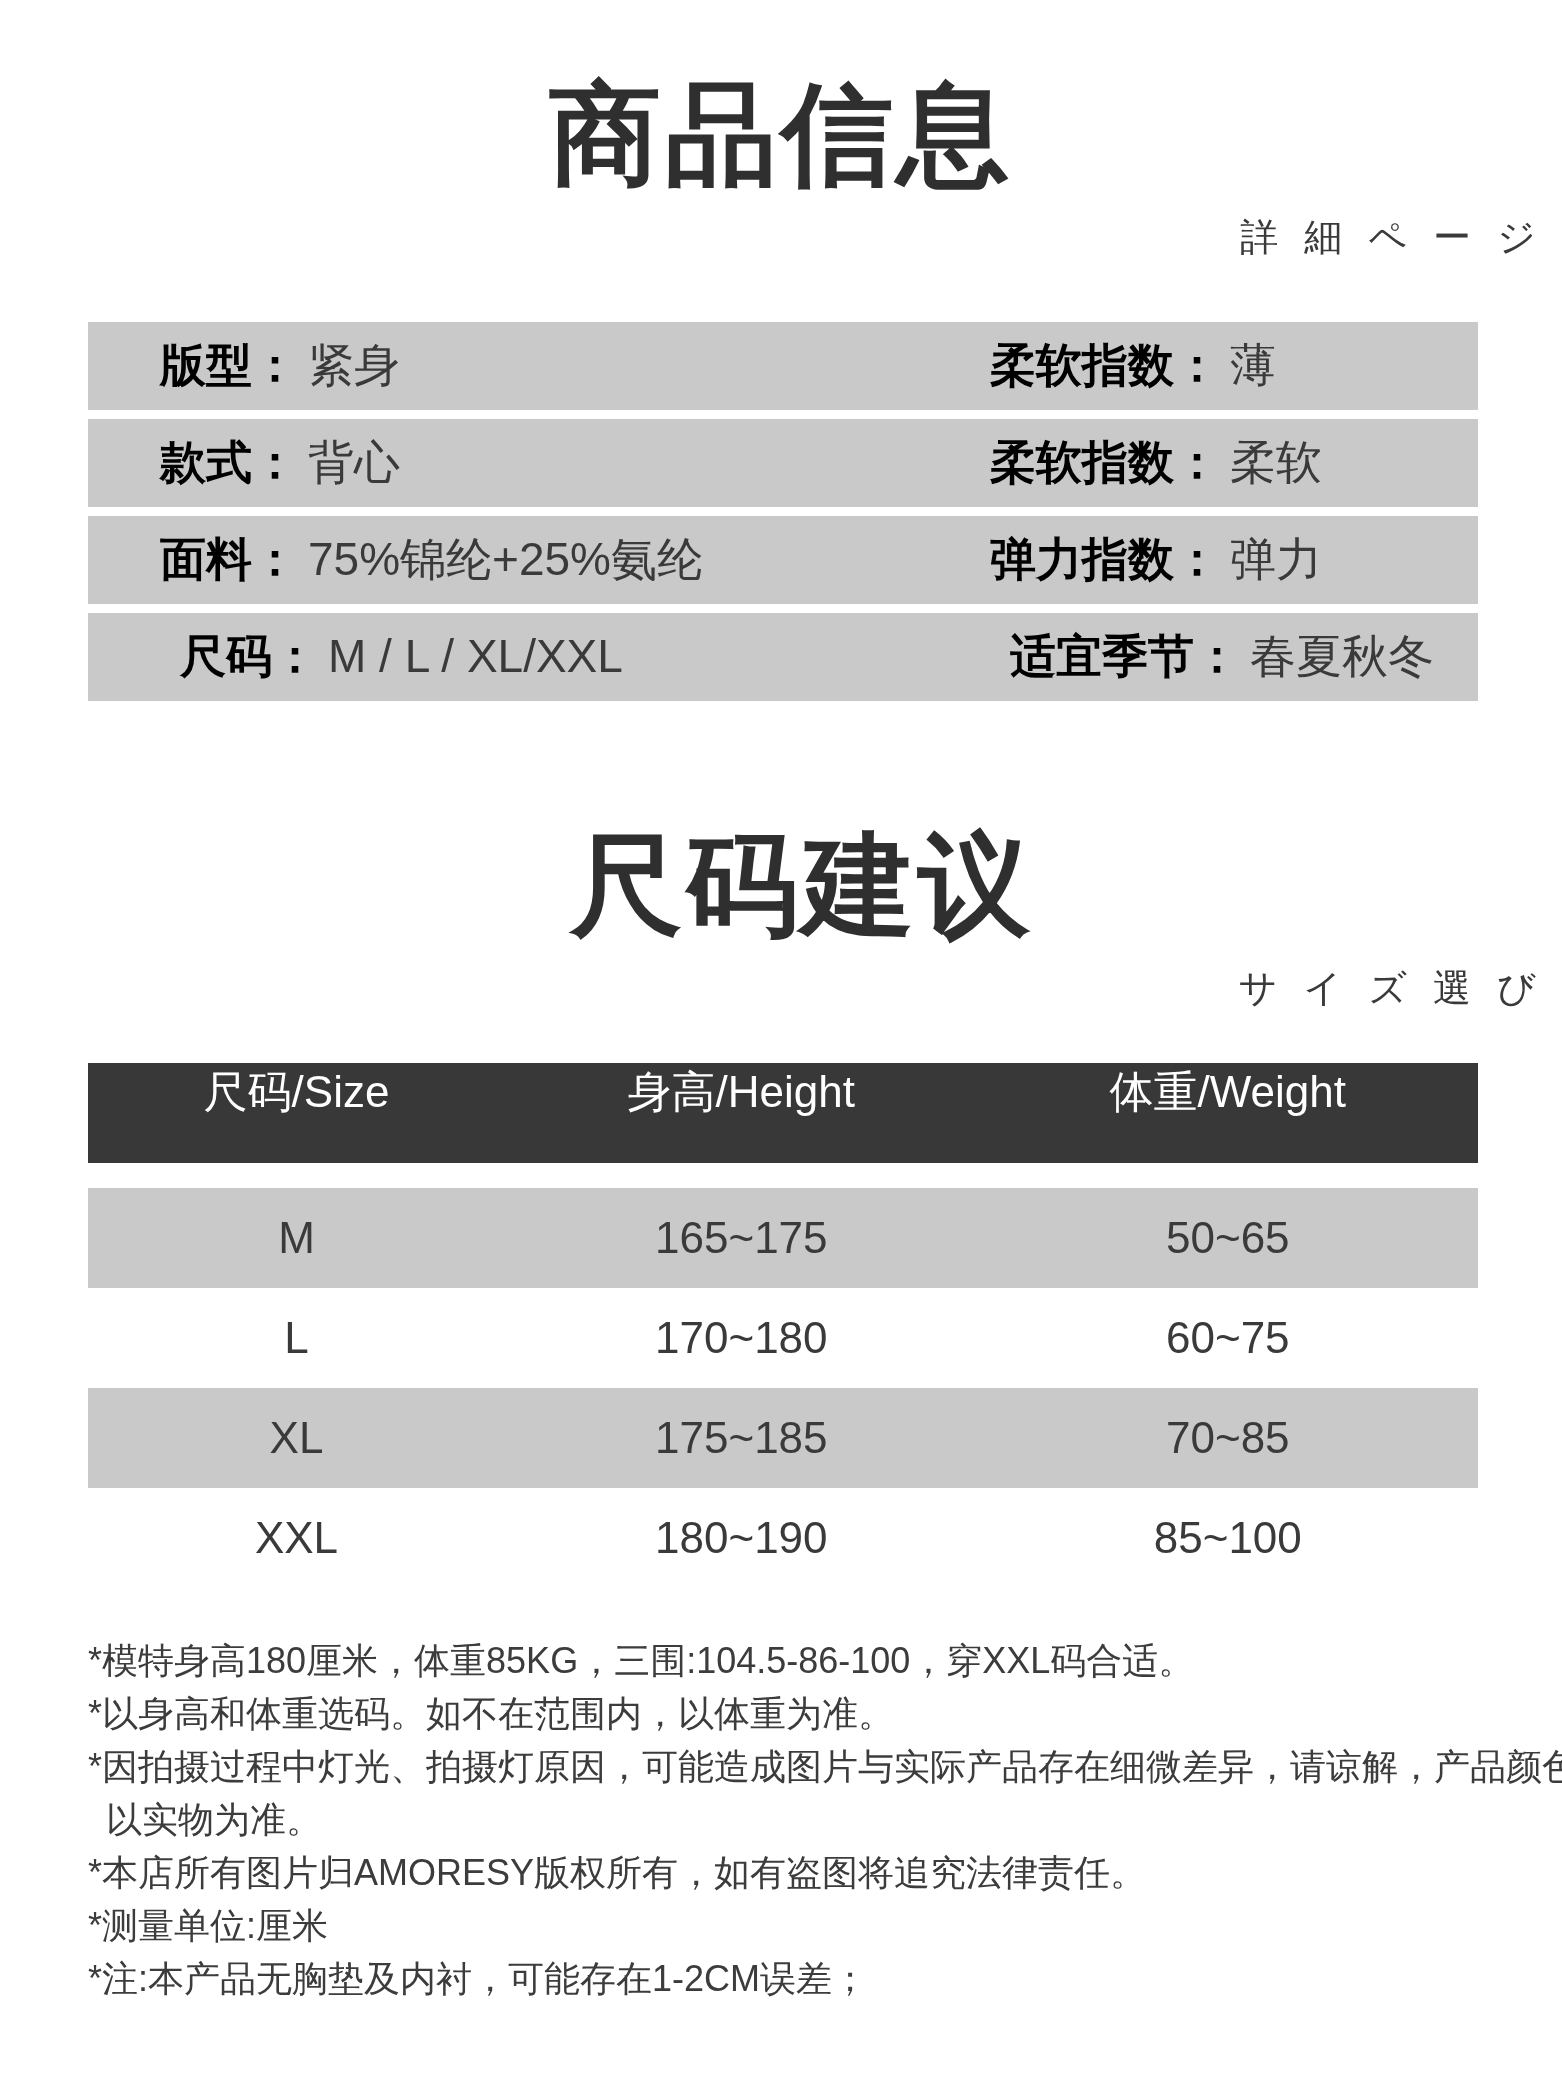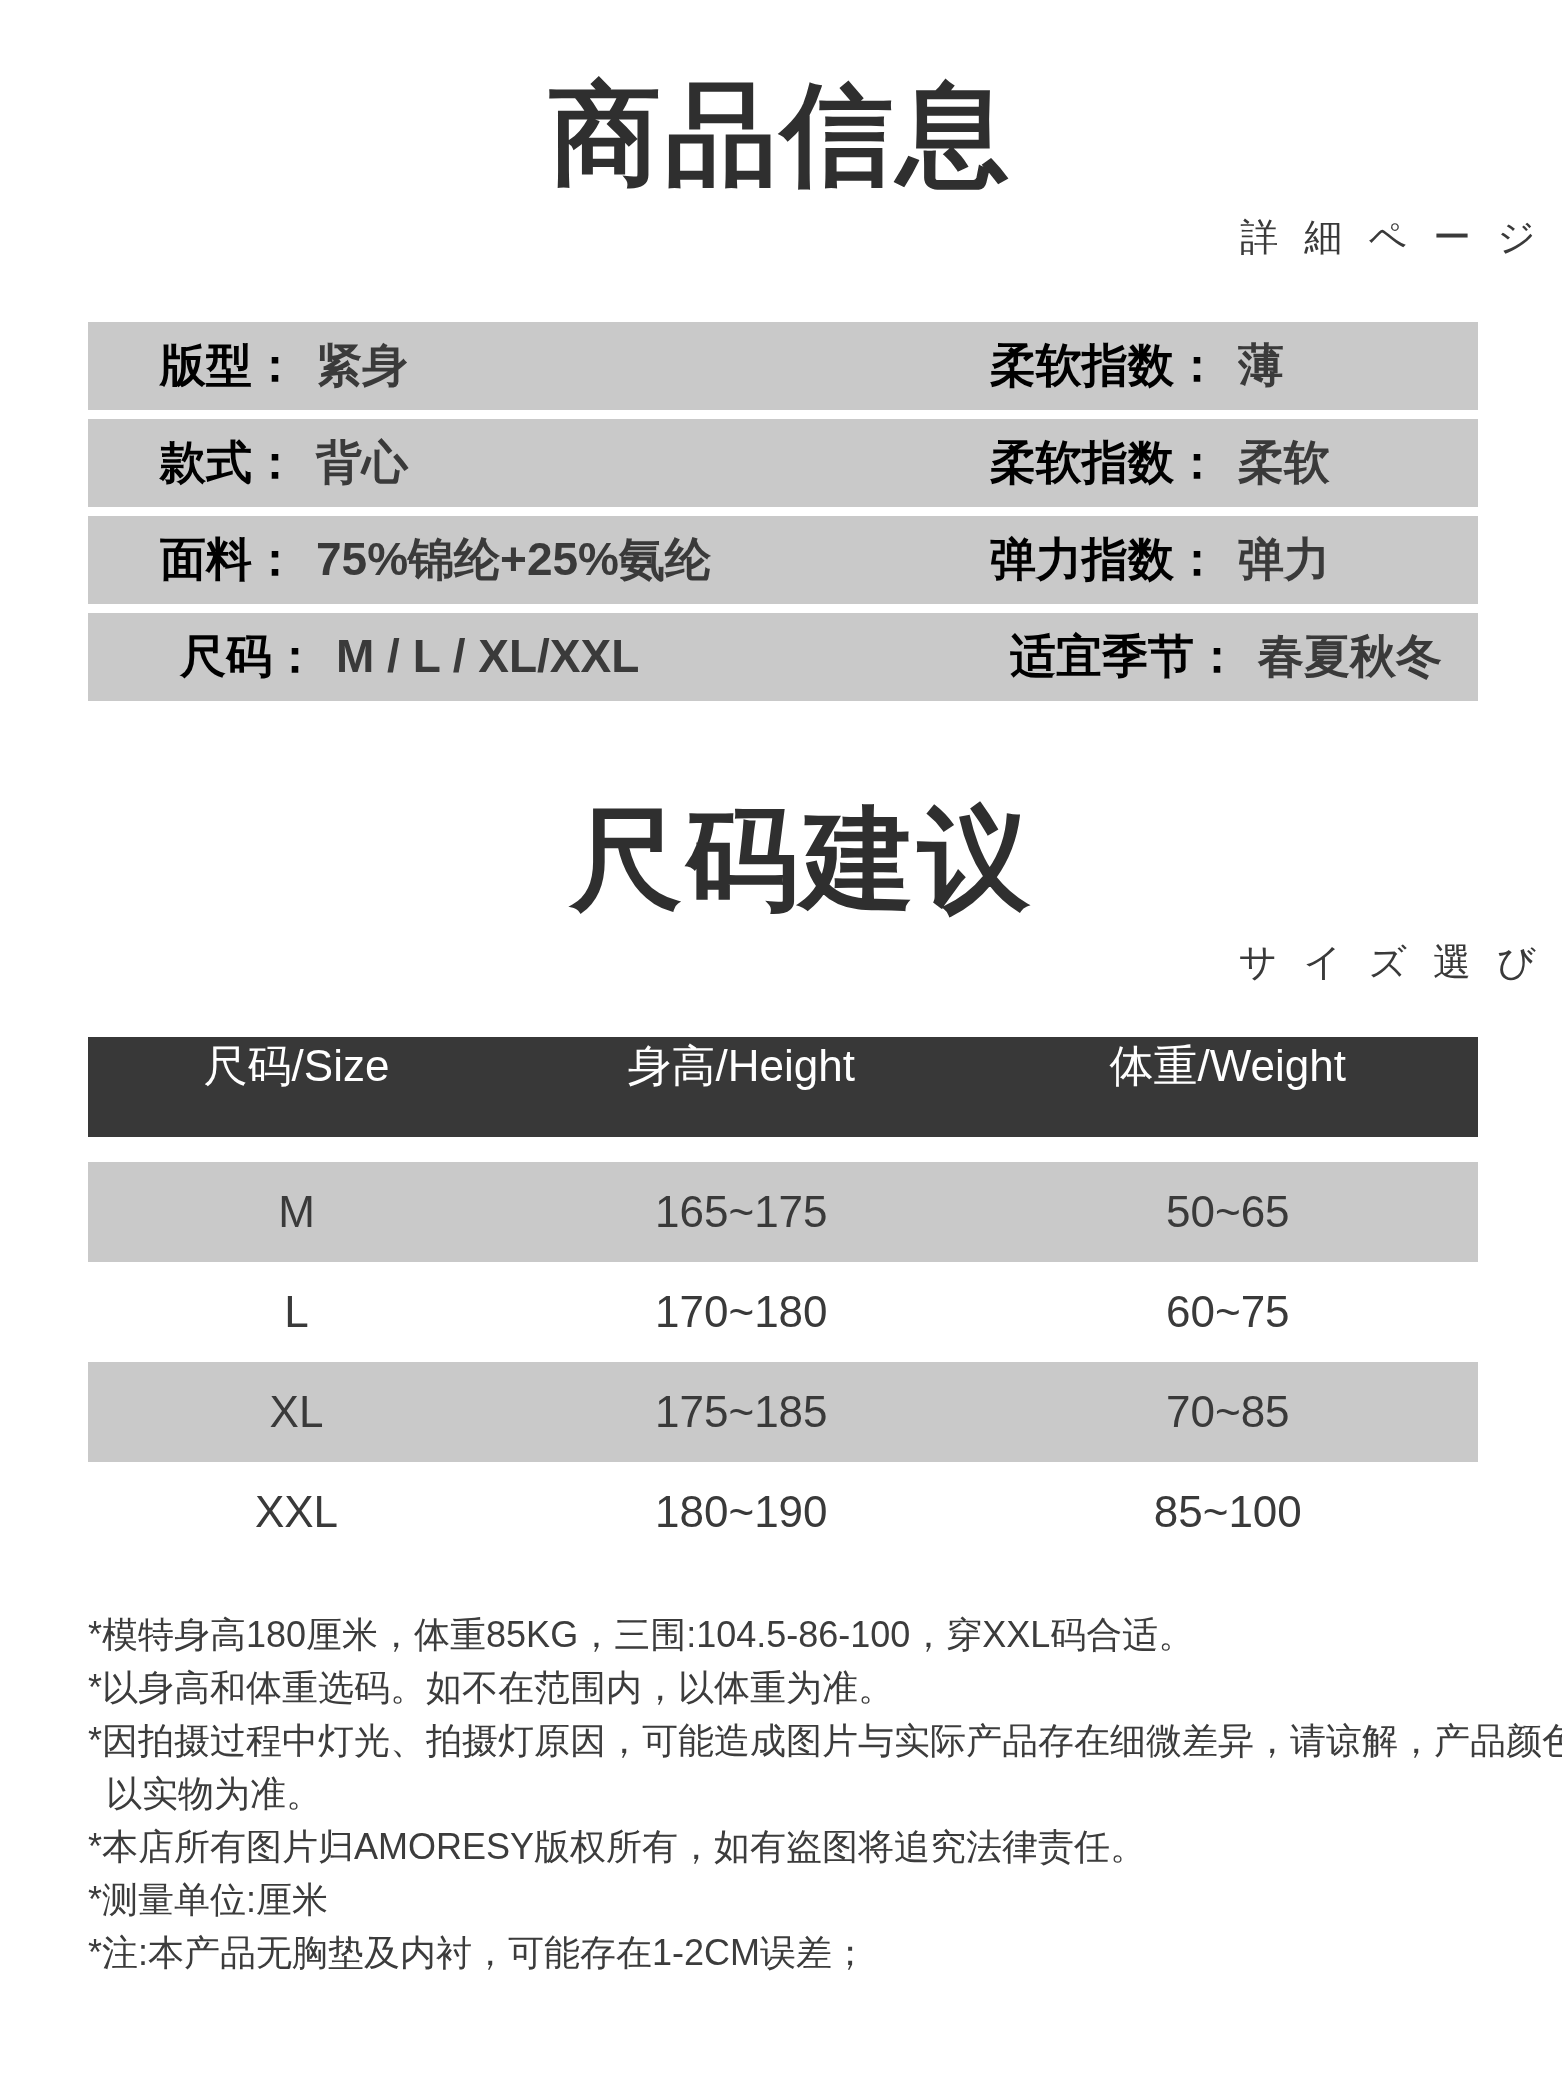--- a/index.html
+++ b/index.html
@@ -54,27 +54,27 @@
     padding-left:85px;
     white-space:nowrap;
   }
   .attr-label{
     font-size:46px;
     font-weight:700;
     color:#000000;
   }
   .attr-value{
     font-size:46px;
-    font-weight:700;
+    font-weight:400;
     color:#3a3a3a;
-    margin-left:18px;
+    margin-left:10px;
   }
 
   
-  .size-title{margin-top:94px;padding-left:42px;}
+  .size-title{margin-top:120px;padding-left:42px;}
   .size-table{margin:52px 84px 0 88px;}
   .st-header{
     display:flex;
     height:100px;
     background:#383838;
     align-items:flex-start;
   }
   .st-header .st-cell{
     color:#ffffff;
     font-size:44px;

